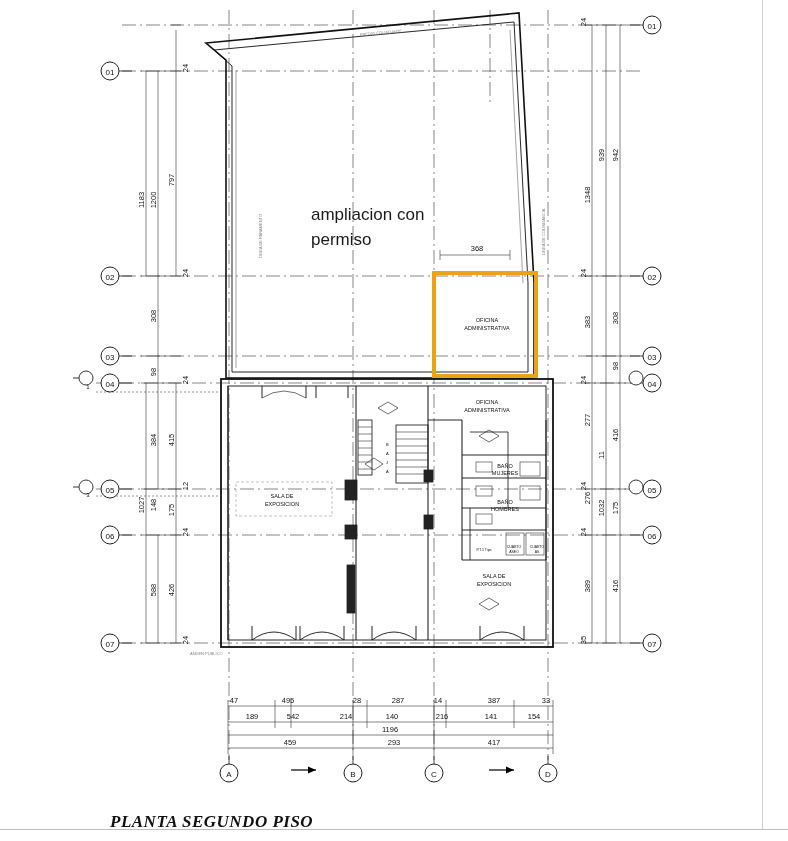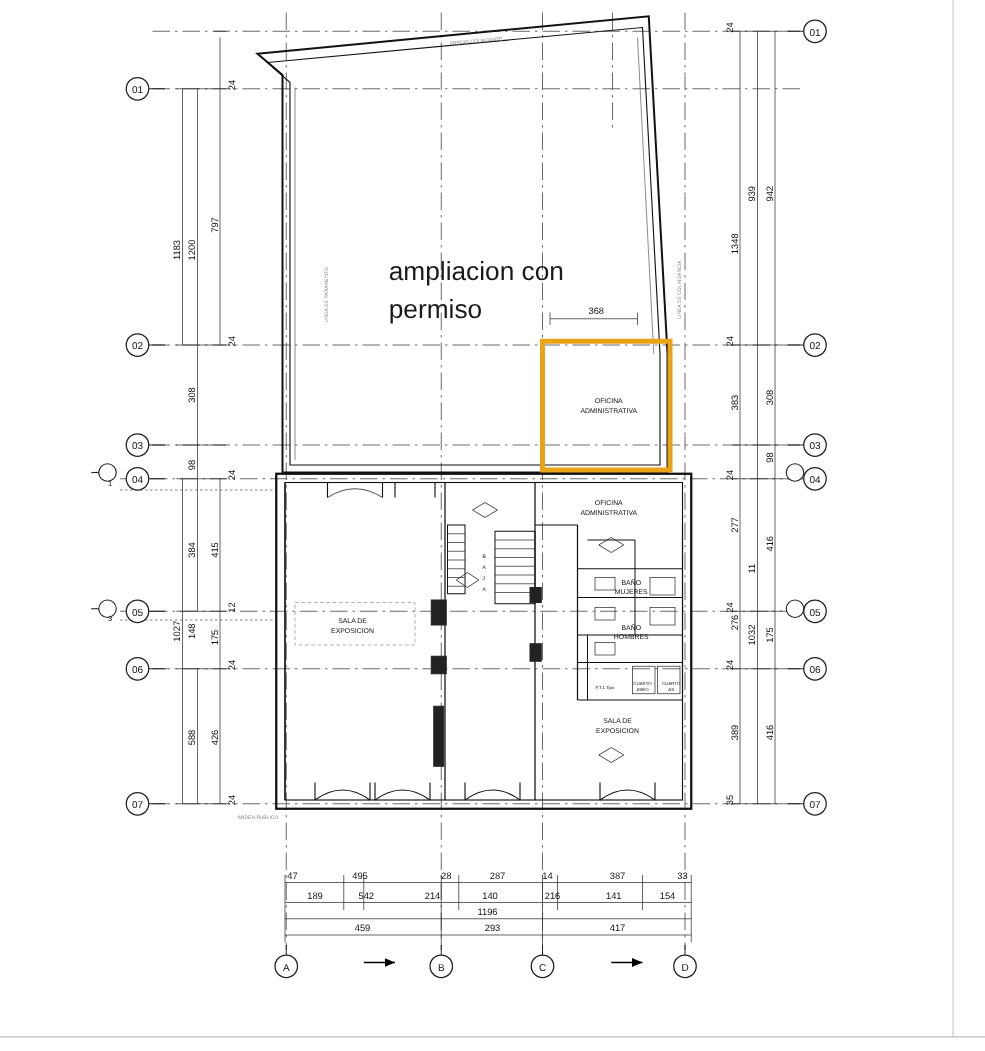--- a/index.html
+++ b/index.html
@@ -21,21 +21,21 @@
     height: 841px;
     background: #ffffff;
   }
   .plan-svg {
     position: absolute;
     left: 0;
     top: 0;
   }
   .annotation {
     position: absolute;
-    font-size: 21px;
+    font-size: 17px;
     color: #1a1a1a;
     font-family: "Liberation Sans", sans-serif;
     line-height: 1.45;
     white-space: pre-line;
   }
   #annotation-ampliacion {
     left: 311px;
     top: 203px;
     width: 180px;
   }
@@ -466,17 +466,18 @@
       <text transform="translate(190,655) rotate(0)">ANDEN PUBLICO</text>
     </g>
 
   </svg>
 
   <div id="highlight-box"></div>
 
   <div class="annotation" id="annotation-ampliacion">ampliacion con
 permiso</div>
 
+  <div id="plan-title">PLANTA  SEGUNDO PISO</div>
 
   <div class="right-strip"></div>
   <div id="right-rule"></div>
   <div id="bottom-rule"></div>
 </div>
 
 </body></html>

